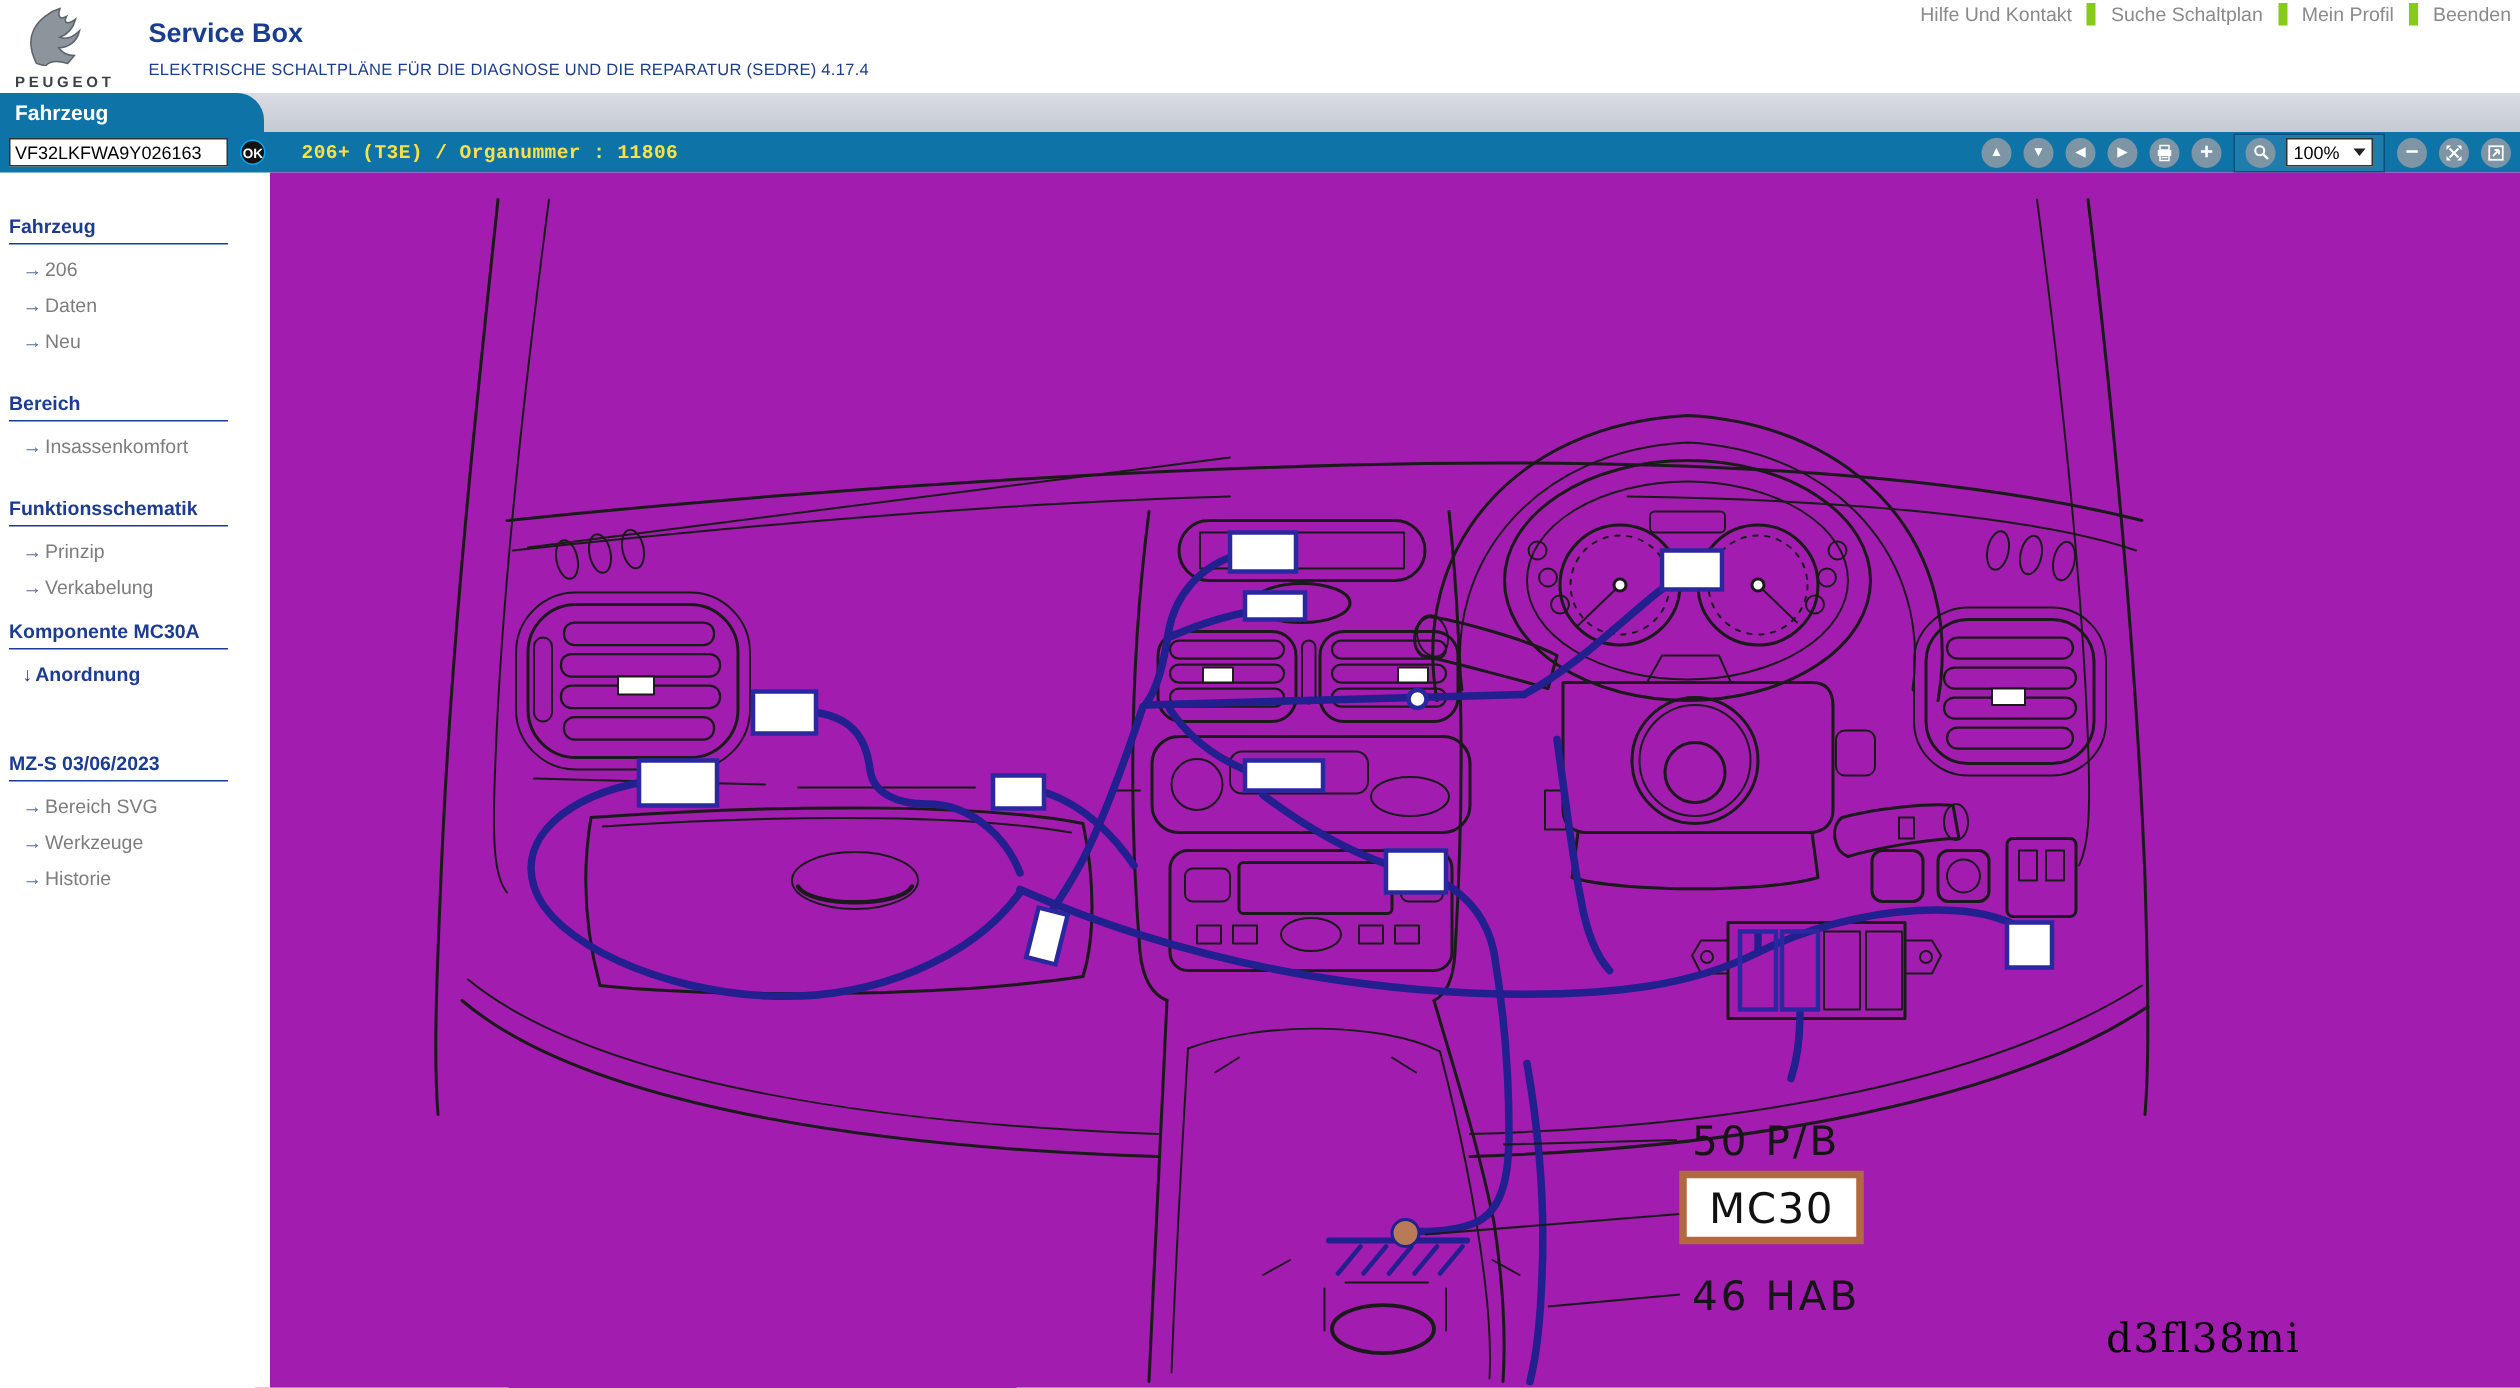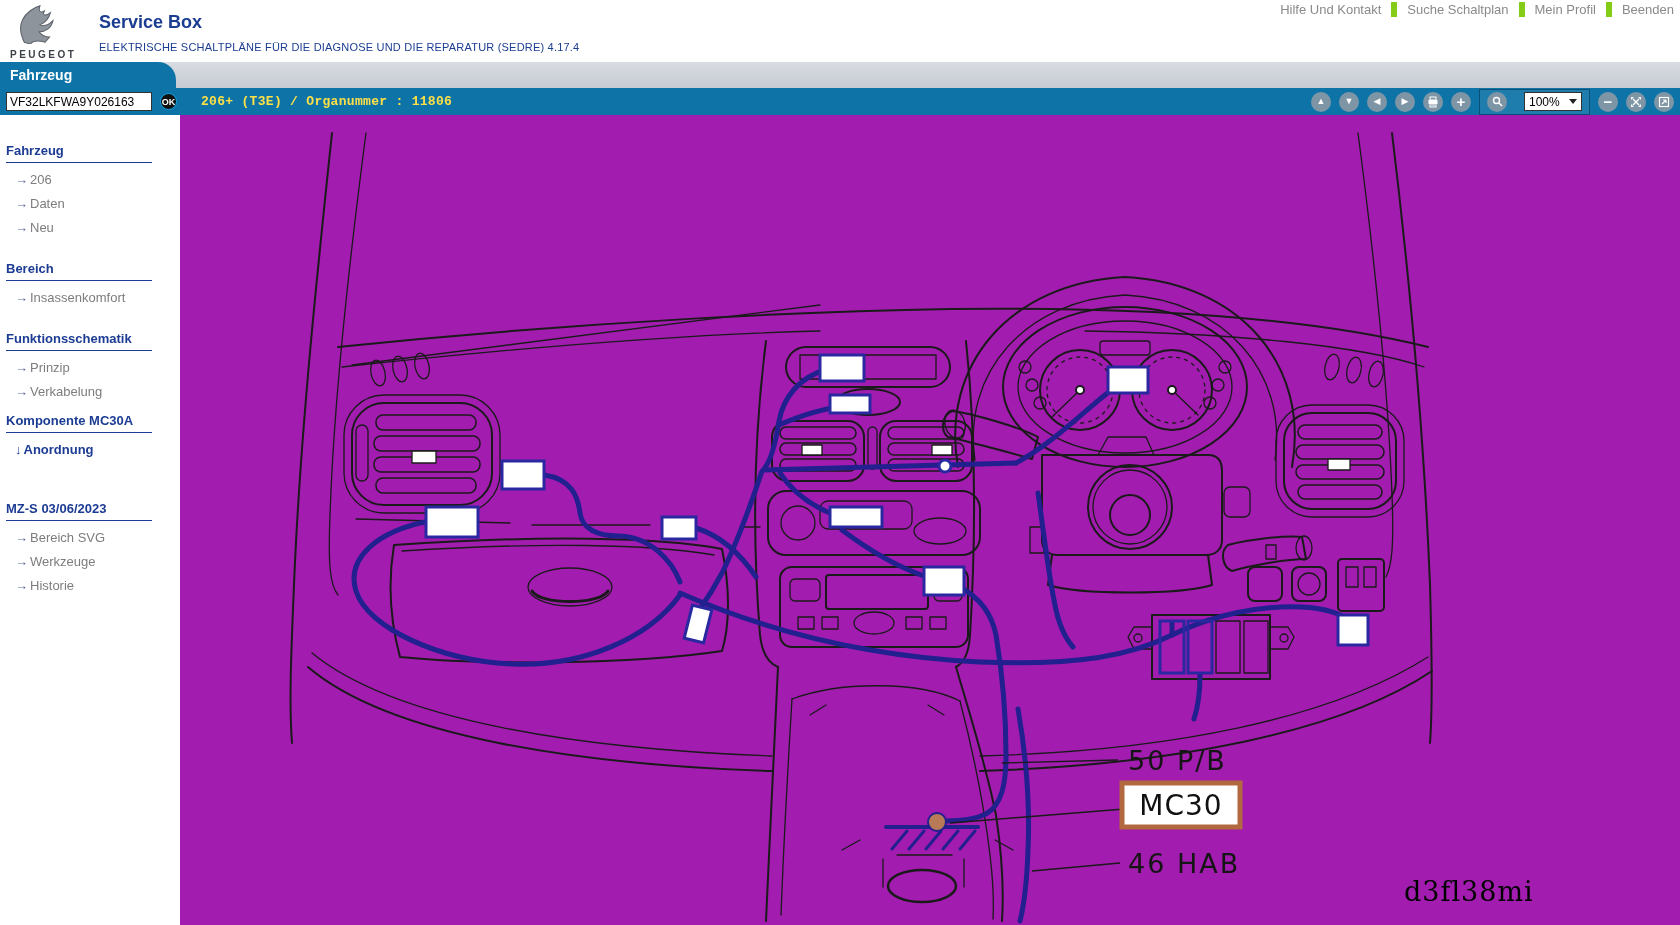--- a/index.html
+++ b/index.html
@@ -30,21 +30,21 @@
                padding:0 3px; font-family:"Liberation Sans", sans-serif; }
   .ok-badge { width:17px; height:17px; border-radius:50%; background:#111; color:#fff; font-size:9px;
               font-weight:bold; display:flex; align-items:center; justify-content:center;
               margin-left:8px; cursor:pointer; border:1px solid #0ea5e9; }
   .veh-info { color:#fde047; font-size:13px; font-weight:bold; margin-left:24px; letter-spacing:0.3px;font-family:Liberation Mono, monospace; }
   .tool-right { position:absolute; right:6px; top:0; height:27px; display:flex; align-items:center; gap:8px; }
   .cbtn { width:20px; height:20px; border-radius:50%; background:#7e95a6; color:#fff;
           display:flex; align-items:center; justify-content:center; cursor:pointer;
           font-size:9px; line-height:1; }
   .cbtn.txt { font-size:15px; font-weight:bold; }
-  .zoom-group { display:flex; align-items:center; gap:17px; border:1px solid #0a4f77;
+  .zoom-group { display:flex; align-items:center; gap:7px; border:1px solid #0a4f77;
                 background:rgba(255,255,255,0.07); padding:2px 7px; height:26px; }
   .zoom-select { background:#fff; border:1px solid #333; height:19px; min-width:58px;
                  display:flex; align-items:center; justify-content:space-between;
                  font-size:12px; padding:0 4px; cursor:pointer; }
   .chev { width:0; height:0; border-left:4px solid transparent; border-right:4px solid transparent;
           border-top:5px solid #222; margin-left:6px; }
 
   
   .page-body { position:relative; height:810px; }
   .sidebar { position:absolute; left:0; top:0; width:180px; height:100%; padding:28px 0 0 6px; }

